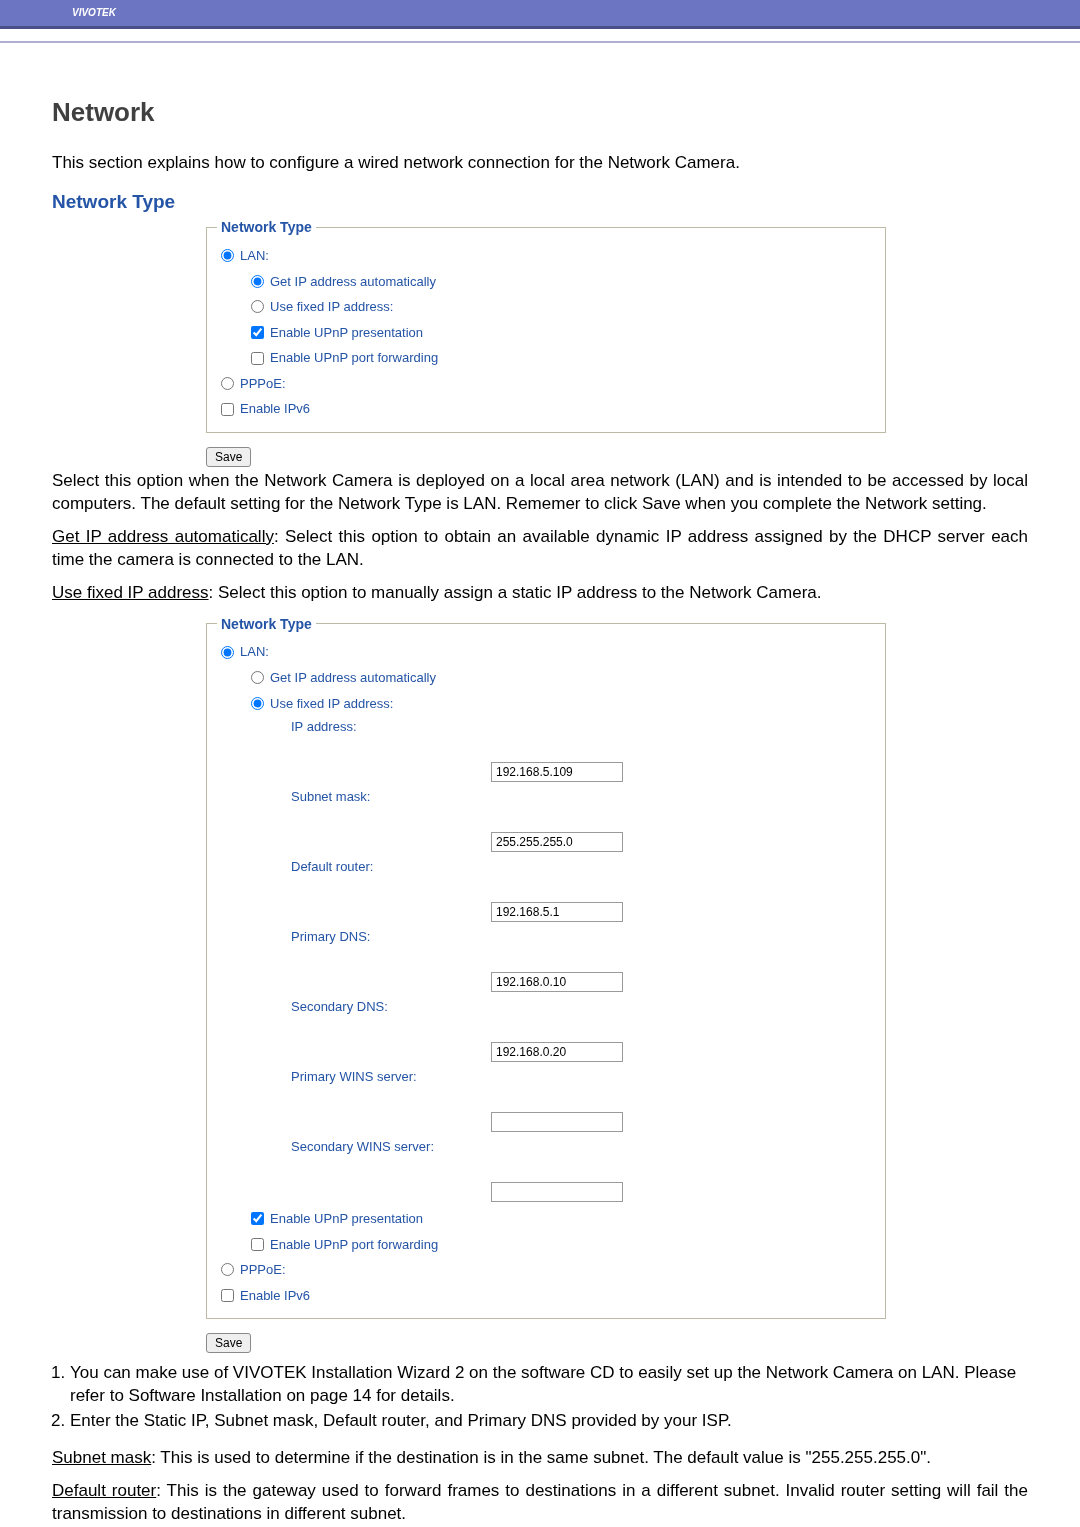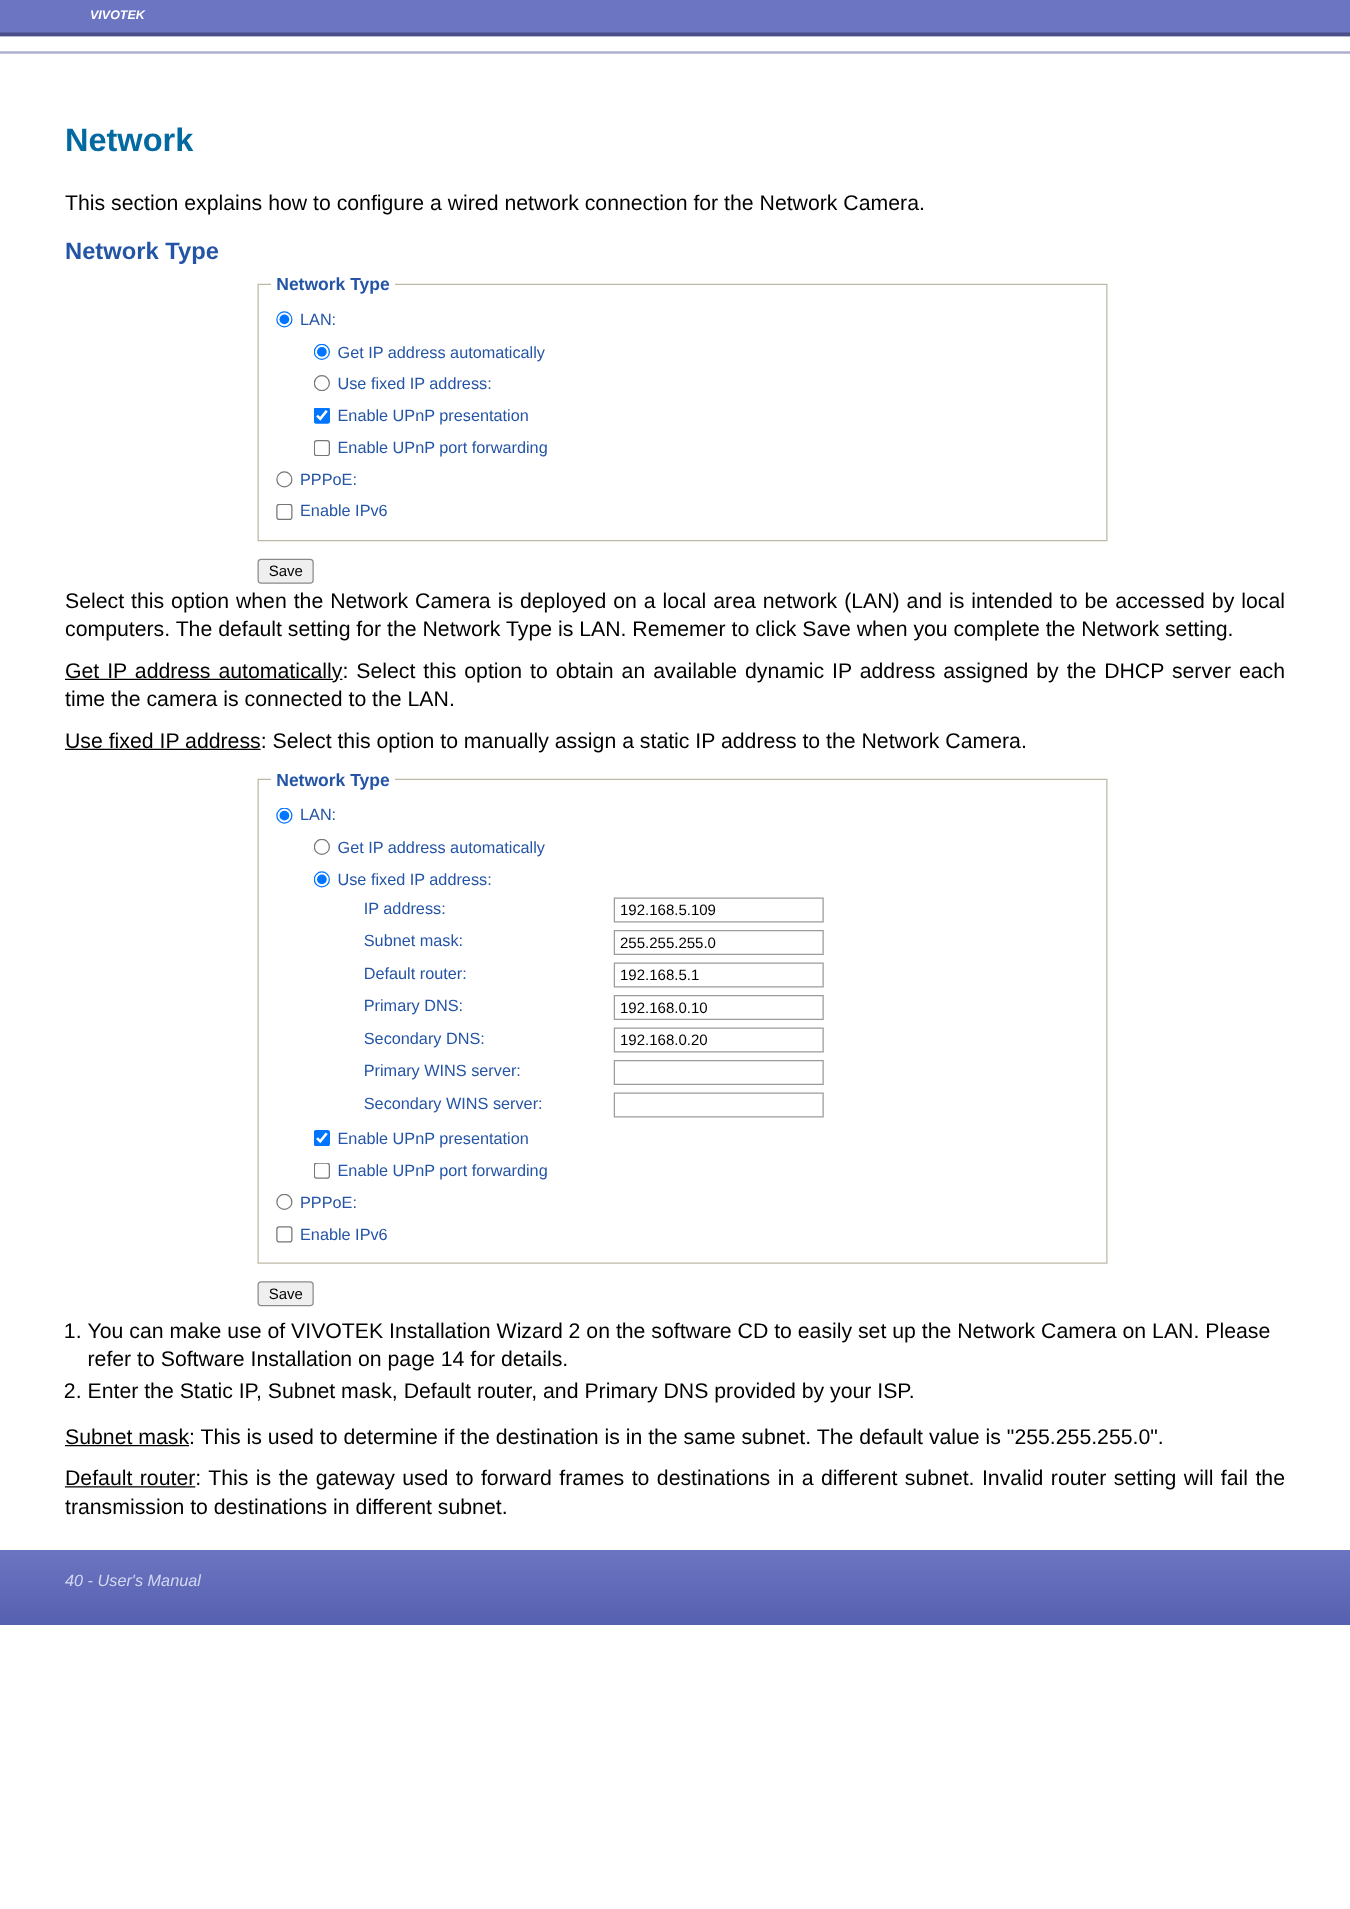--- a/index.html
+++ b/index.html
@@ -23,21 +23,21 @@
   }
   .divider-line {
     height: 2px;
     background: #b0aed1;
     margin-top: 12px;
   }
   .content {
     padding: 24px 52px 0 52px;
   }
   h2.section-title {
-    color: #0369a1;
+    color: #404040;
     font-size: 26px;
     margin: 28px 0 22px 0;
     font-weight: bold;
   }
   .intro {
     margin-bottom: 14px;
   }
   h3.subheading-blue {
     color: #2454a6;
     font-size: 19px;
@@ -72,25 +72,26 @@
   .ipgrid {
     display: grid;
     grid-template-columns: 200px 150px;
     row-gap: 6px;
     padding-left: 74px;
     font-size: 13px;
     color: #2454a6;
     margin: 2px 0 4px 0;
   }
   .ipgrid input[type="text"] {
-    width: 168px;
+    width: 132px;
     height: 20px;
     font-size: 12px;
     padding: 1px 4px;
     border: 1px solid #9b9b9b;
+    margin-top: 44px;
   }
   .save-btn {
     margin: 8px 0 0 154px;
     display: inline-block;
     font-size: 12px;
     padding: 2px 8px;
     background: #efefef;
     border: 1px solid #8a8a8a;
     border-radius: 3px;
     cursor: pointer;

